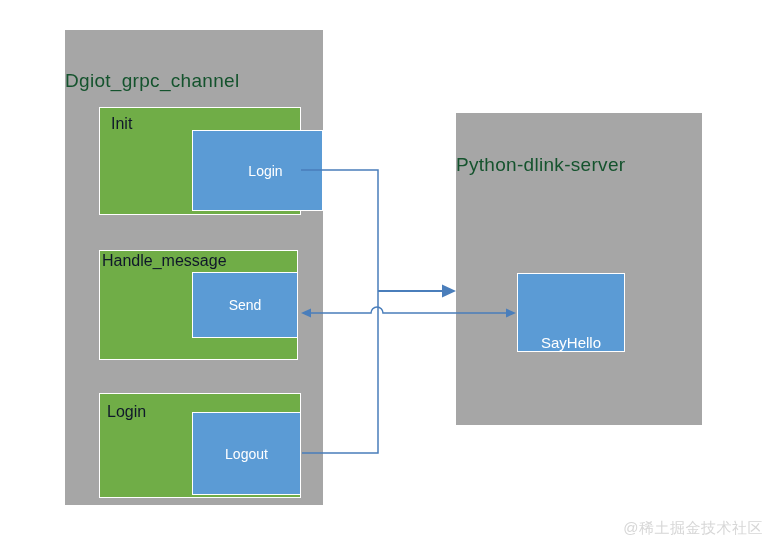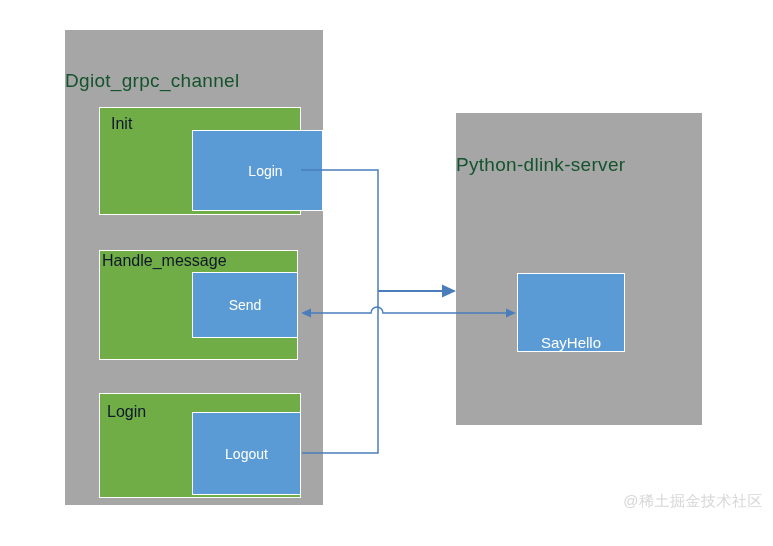--- a/index.html
+++ b/index.html
@@ -48,21 +48,21 @@
     justify-content:center;
   }
   .connector-svg{
     position:absolute;
     left:0;top:0;width:773px;height:546px;
     pointer-events:none;
   }
   .watermark{
     position:absolute;
     right:10px;
-    top:492px;
+    top:519px;
     color:#d7d7d7;
     font-size:15px;
     letter-spacing:0.5px;
   }
 </style>
 </head>
 <body>
 
 <div class="canvas">
 

